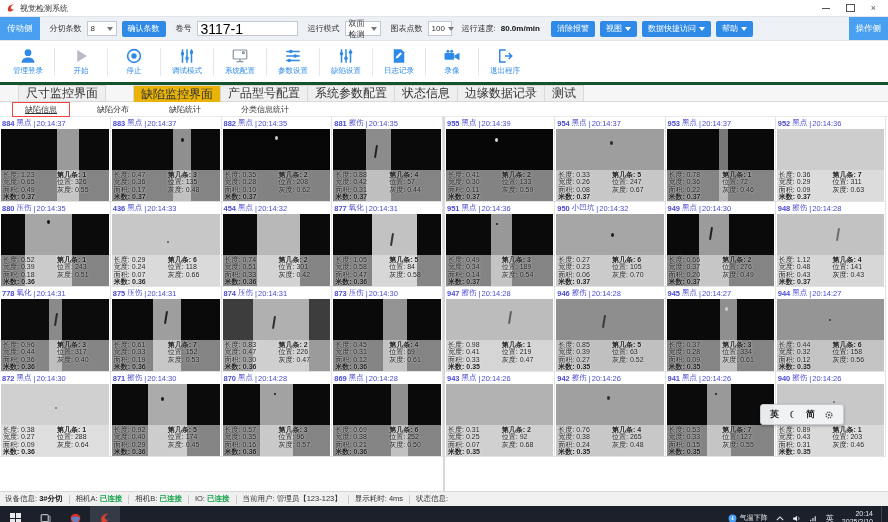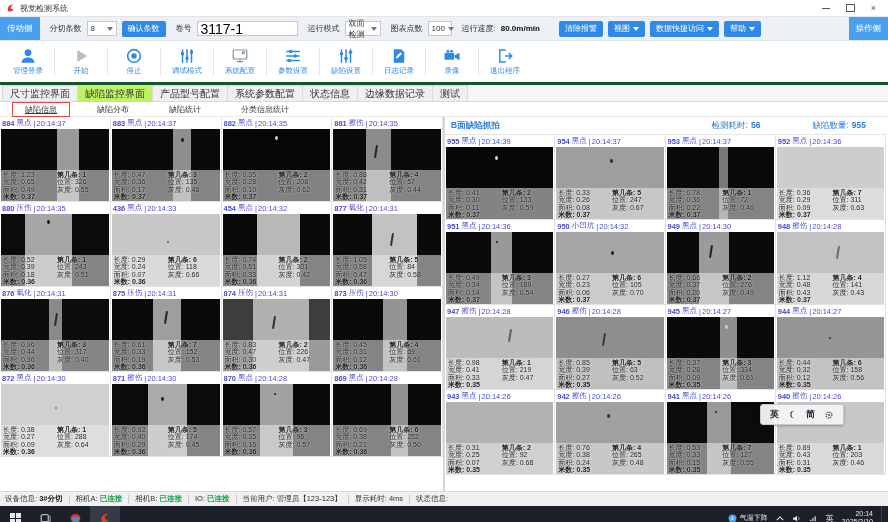--- a/index.html
+++ b/index.html
@@ -26,23 +26,23 @@
   .wcaret{width:0;height:0;border-left:3px solid transparent;border-right:3px solid transparent;border-top:4px solid #fff;}
   .speedval{font-weight:bold;color:#111;}
   .tag-right{margin-left:auto;}
   
   .ribbon{height:41px;background:#fff;display:flex;align-items:center;padding-left:2px;border-bottom:3px solid #14532d;}
   .rbtn{min-width:42px;padding:1px 5px;display:flex;flex-direction:column;align-items:center;justify-content:center;gap:1px;cursor:pointer;}
   .ricon svg{width:18px;height:18px;display:block;}
   .rlabel{font-size:7.5px;color:#2e8ae6;white-space:nowrap;}
   .rsep{width:1px;height:28px;background:#e5e7ea;flex:none;}
   
-  .tabs1{height:16px;display:flex;background:#f6f6f6;border-bottom:1px solid #d9d9d9;font-size:10px;padding-left:2px;}
+  .tabs1{height:16px;display:flex;background:#f6f6f6;border-bottom:1px solid #d9d9d9;font-size:12px;padding-left:18px;}
   .tab{padding:0 7px;height:15px;display:flex;align-items:center;border:1px solid #d9d9d9;border-bottom:none;background:#efefef;color:#333;margin-right:-1px;cursor:pointer;white-space:nowrap;}
-  .tab.active{background:#bef264;position:relative;z-index:2;height:16px;margin-bottom:-1px;}
+  .tab.active{background:#eab308;position:relative;z-index:2;height:16px;margin-bottom:-1px;margin-left:28px;}
   .tabs2{height:14px;display:flex;align-items:center;background:#fff;font-size:8px;padding-left:12px;gap:14px;border-bottom:1px solid #eaeaea;}
   .stab{padding:0 12px;height:13px;display:flex;align-items:center;color:#333;border:1px solid transparent;cursor:pointer;white-space:nowrap;}
   .stab.active{border:1px solid #ef4444;background:#fdfdfd;text-decoration:underline;}
   
   .panels{display:flex;height:374px;background:#fff;}
   .panel{width:443px;box-sizing:border-box;}
   .panel+.panel{border-left:2px solid #d8d8d8;}
   .phead{height:17px;display:flex;align-items:center;font-size:8.5px;padding:0 6px;border-bottom:1px solid #e4e4e4;}
   .ptitle{color:#2b7be0;font-weight:bold;}
   .pstat{color:#2b7be0;}
@@ -120,21 +120,21 @@
       <span>双面检测</span>
       <span class="caret"></span>
     </div>
     <span class="t1label">图表点数</span>
     <div class="combo combo-pts">
       <span>100</span>
       <span class="caret"></span>
     </div>
     <span class="t1label">运行速度:</span>
     <span class="speedval">80.0m/min</span>
-    <button class="btn-blue" style="margin-left:14px;">清除报警</button>
+    <button class="btn-blue" style="margin-left:6px;">清除报警</button>
     <button class="btn-blue">
       <span>视图</span>
       <span class="wcaret"></span>
     </button>
     <button class="btn-blue">
       <span>数据快捷访问</span>
       <span class="wcaret"></span>
     </button>
     <button class="btn-blue">
       <span>帮助</span>
@@ -456,21 +456,21 @@
                 <div class="scol right">
                   <div class="srow bold"><span class="sl">第几条:</span><span class="sv">5</span></div>
                   <div class="srow"><span class="sl">位置:</span><span class="sv">84</span></div>
                   <div class="srow"><span class="sl">灰度:</span><span class="sv">0.58</span></div>
                 </div>
               </div>
             </div>
           </div>
           <div class="cell">
             <div class="cell-title">
-              <span class="cid">876</span>
+              <span class="cid">778</span>
               <span class="ctype">氧化</span>
               <span class="ctime">20:14:31</span>
             </div>
             <div class="cell-img" style="background: rgb(12, 12, 12);">
               <div class="band" style="left: 45%; width: 12%; background: rgb(138, 138, 138);"></div>
               <div class="mark-scratch" style="left: 50%; top: 20%; background: rgb(42, 42, 42);"></div>
               <div class="stats">
                 <div class="scol left">
                   <div class="srow"><span class="sl">长度:</span><span class="sv">0.96</span></div>
                   <div class="srow"><span class="sl">宽度:</span><span class="sv">0.44</span></div>
@@ -646,25 +646,20 @@
                   <div class="srow bold"><span class="sl">第几条:</span><span class="sv">6</span></div>
                   <div class="srow"><span class="sl">位置:</span><span class="sv">252</span></div>
                   <div class="srow"><span class="sl">灰度:</span><span class="sv">0.50</span></div>
                 </div>
               </div>
             </div>
           </div>
         </div>
     </section>
     <section class="panel">
-      <div class="phead">
-        <span class="ptitle">B面缺陷抓拍</span>
-        <span class="pstat ptime"><span>检测耗时:</span><b>56</b></span>
-        <span class="pstat pcount"><span>缺陷数量:</span><b>955</b></span>
-      </div>
       <div class="grid" id="grid-1">
           <div class="cell">
             <div class="cell-title">
               <span class="cid">955</span>
               <span class="ctype">黑点</span>
               <span class="ctime">20:14:39</span>
             </div>
             <div class="cell-img" style="background: rgb(7, 7, 7);">
               <div class="mark-dot" style="left: 46%; top: 13%; background: rgb(216, 216, 216);"></div>
               <div class="stats">

